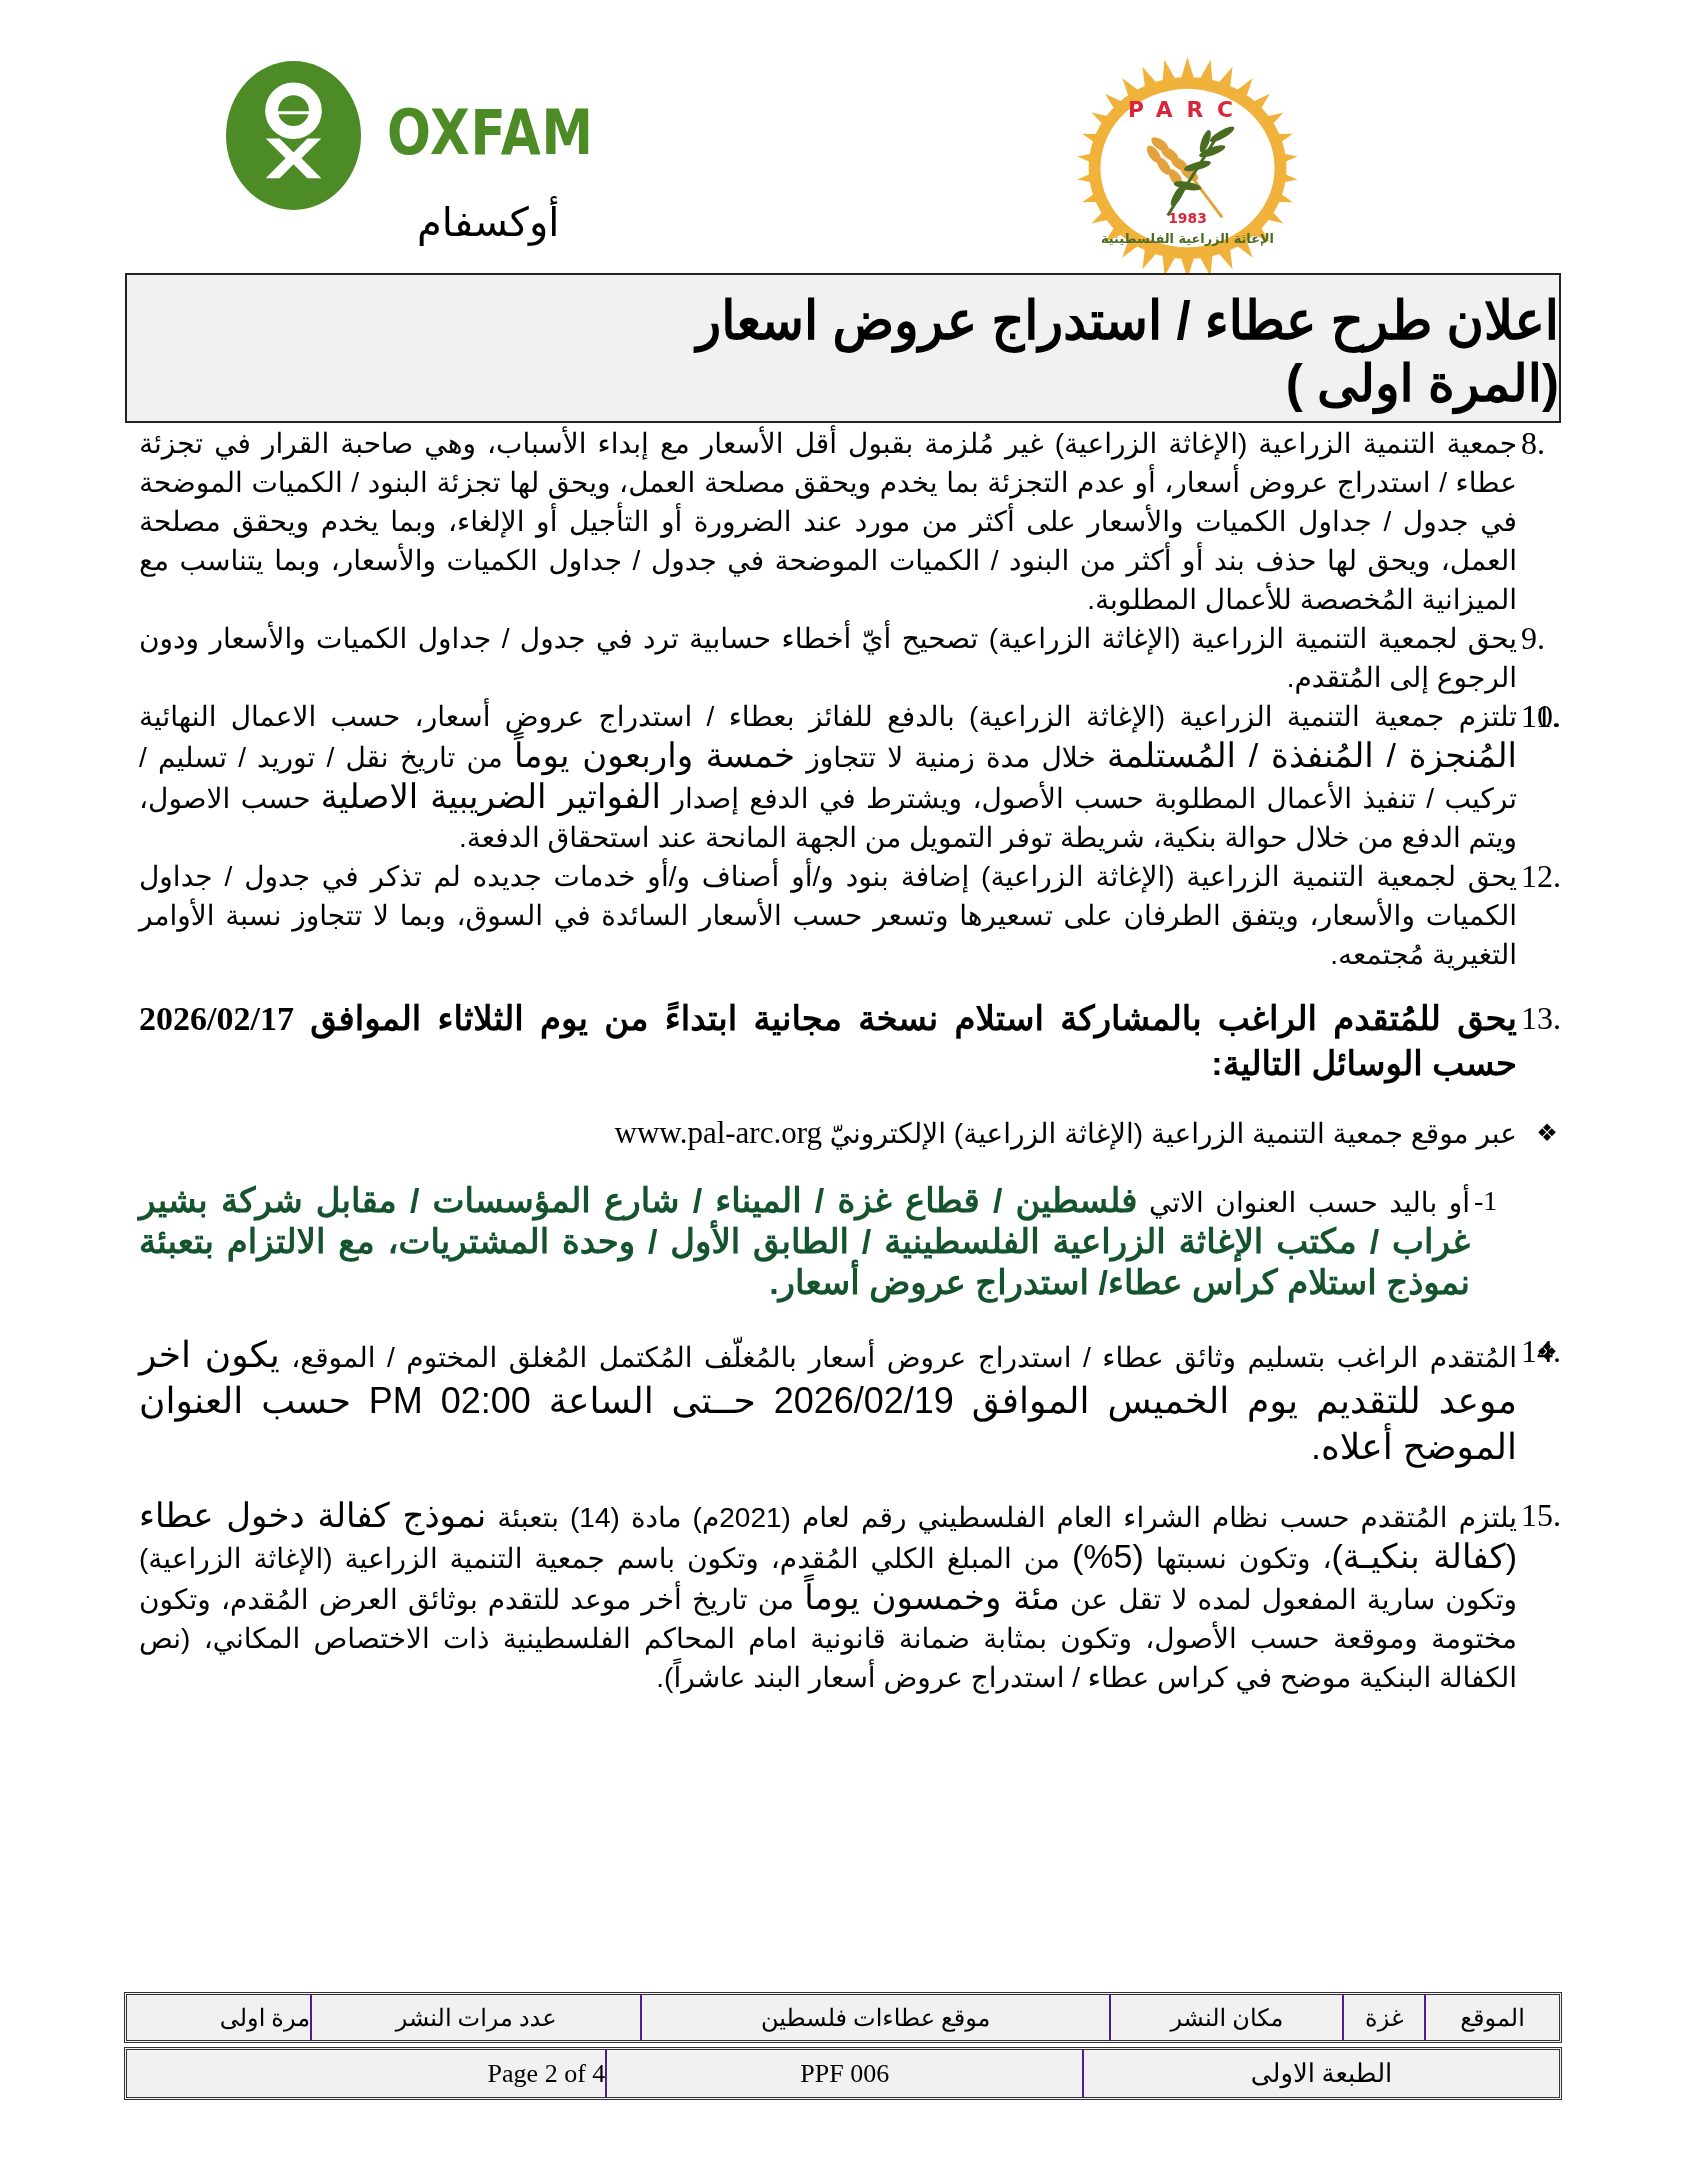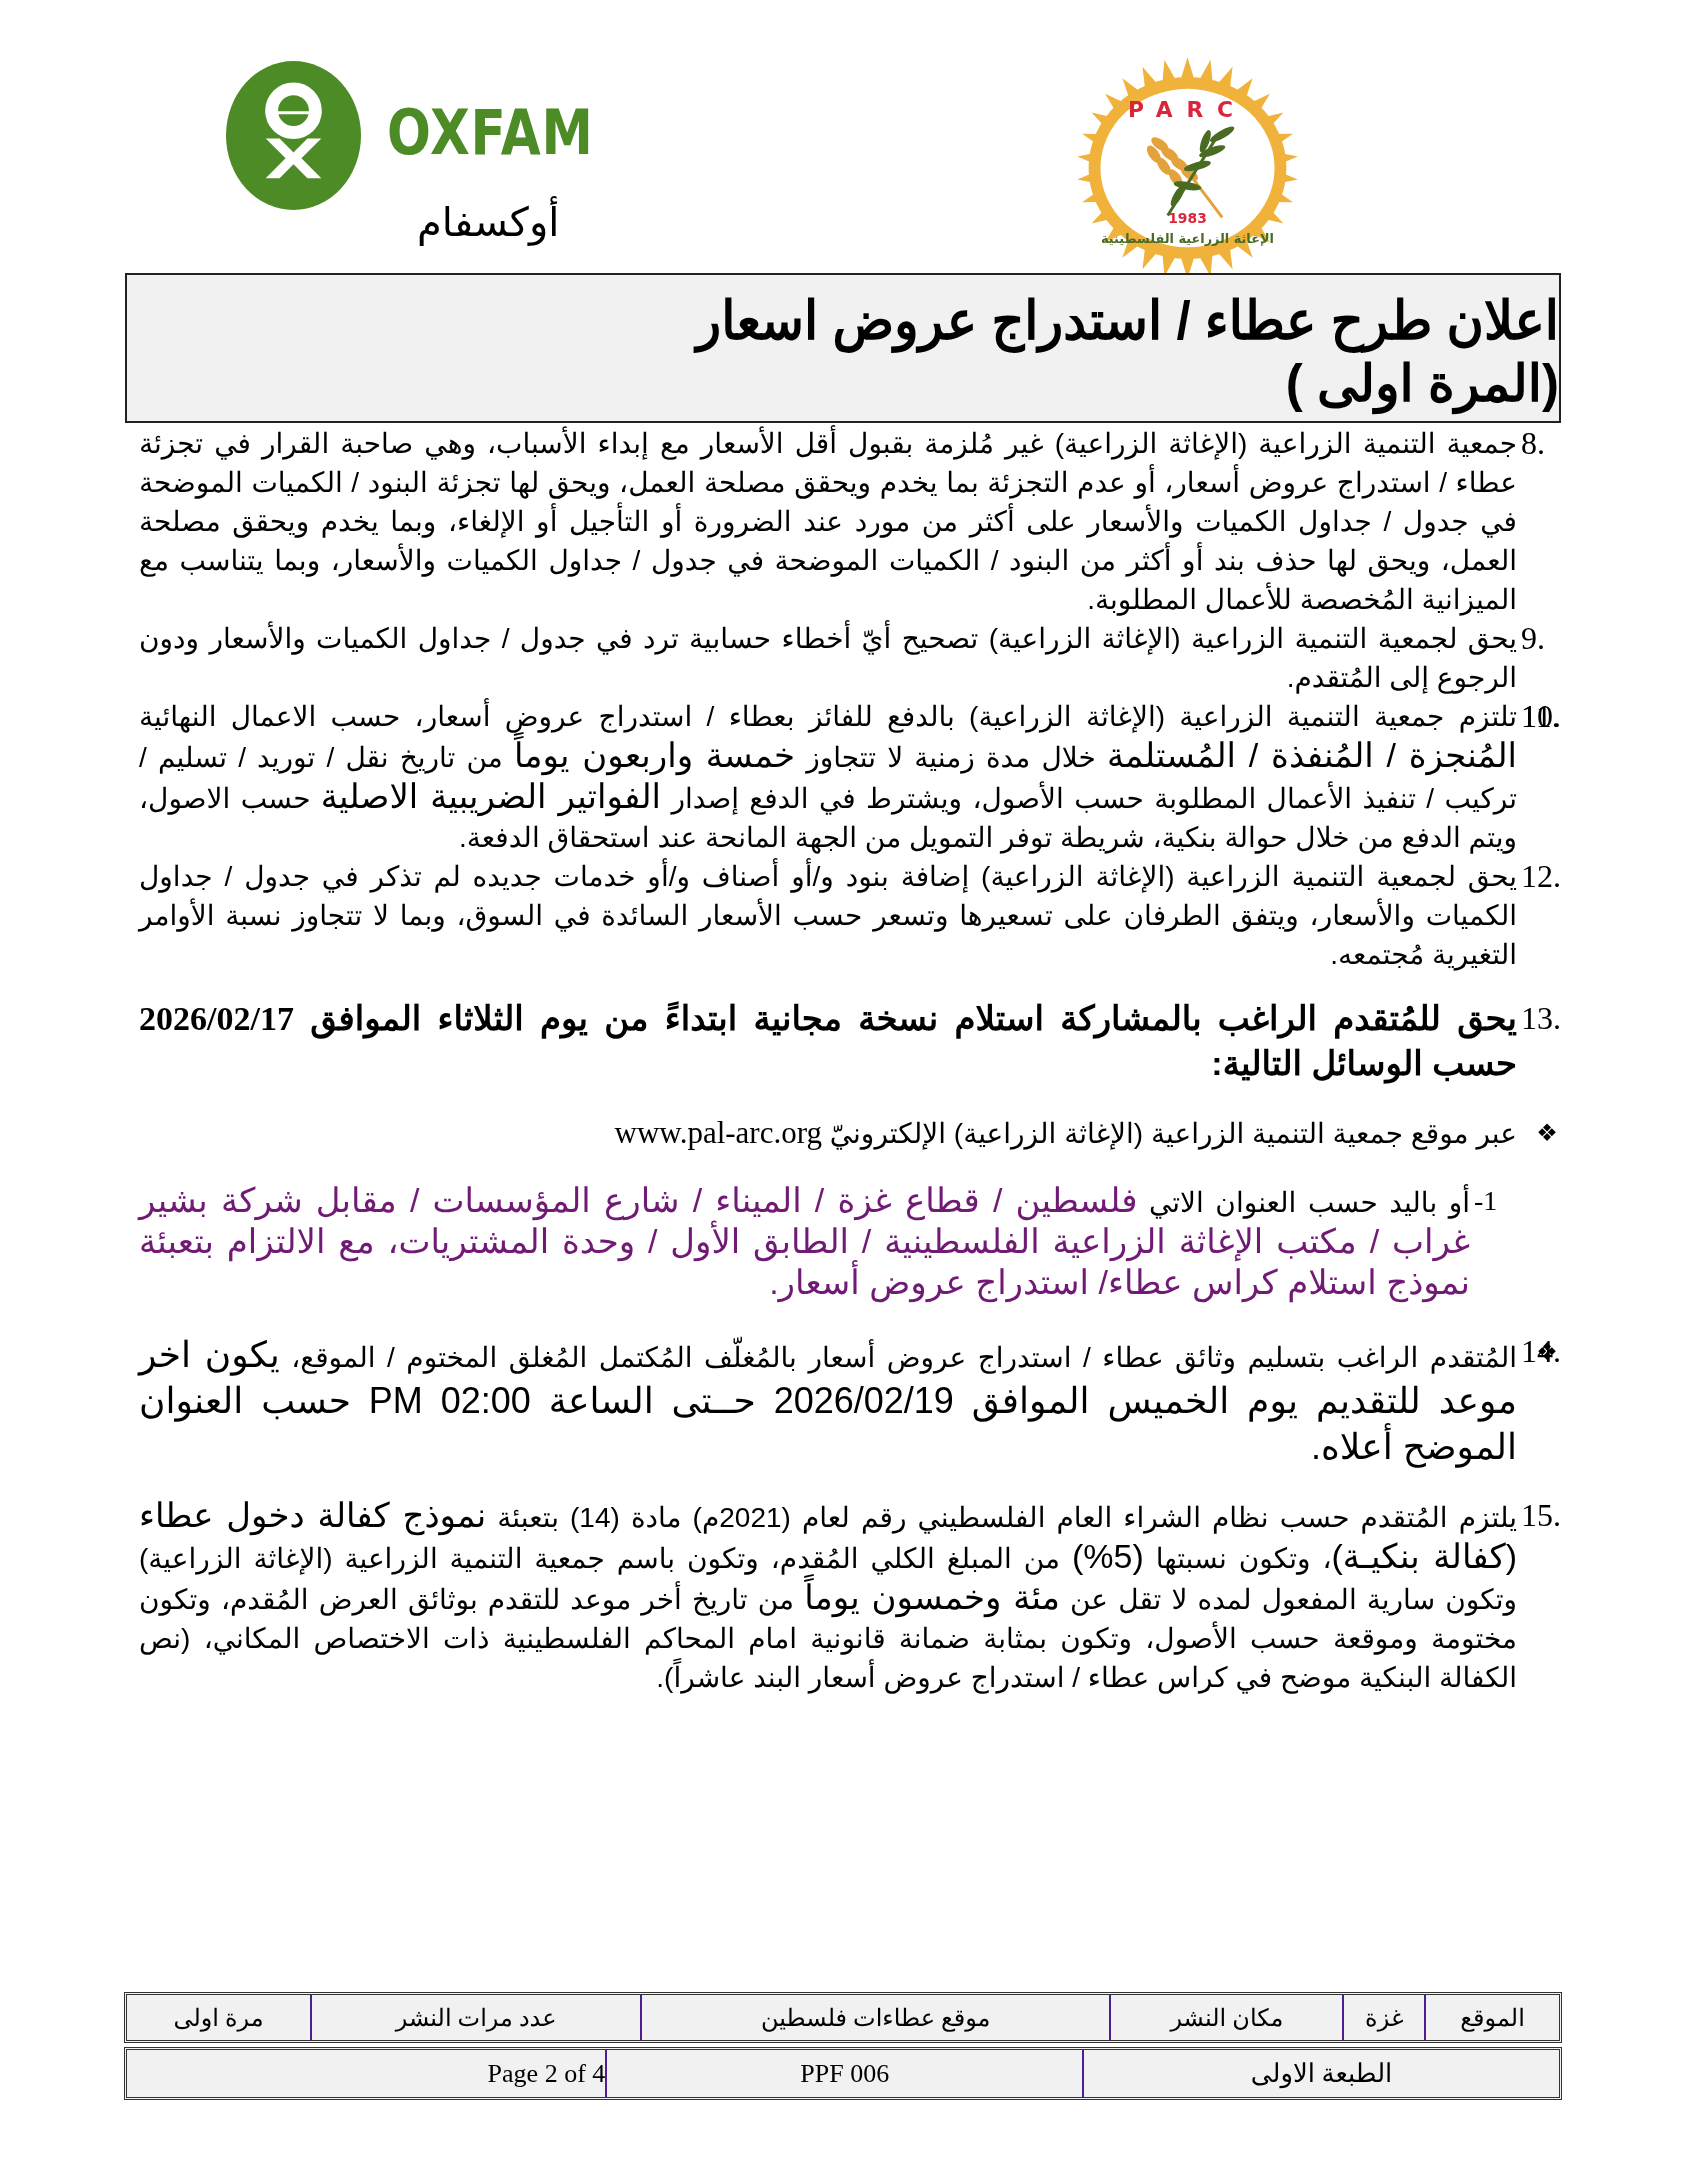--- a/index.html
+++ b/index.html
@@ -33,35 +33,35 @@
              font-family: "Liberation Sans", sans-serif; font-size: 28px; line-height: 39px;
              text-align: justify; }
   .item { position: relative; padding-right: 48px; margin: 0; }
   .item .num { position: absolute; right: 0; top: 0; width: 44px; text-align: left;
                font-family: "Liberation Serif", serif; font-size: 32px; direction: ltr; }
   .item.gap-top { margin-top: 22px; }
   .b { font-weight: normal; }
   .big { font-size: 34px; }
   .item.bold-body { font-weight: bold; font-size: 34px; line-height: 44px; }
   .item.bold-body .num { font-weight: normal; }
-  .red { color: #701a75; font-weight: normal; }
+  .red { color: #14532d; font-weight: bold; }
   .ltr { direction: ltr; unicode-bidi: embed; font-family: "Liberation Serif", serif; }
   .bullet { position: relative; padding-right: 48px; }
   .bullet .mark { position: absolute; right: 0; top: 0; width: 36px; text-align: center; font-size: 24px; }
   .sub { position: relative; padding-right: 95px; }
   .sub .num2 { position: absolute; right: 51px; top: 0; width: 40px; text-align: left;
                font-family: "Liberation Serif", serif; direction: ltr; }
 
   
   .ftable { position: absolute; left: 124px; width: 1438px; border-collapse: separate;
             border-spacing: 0; direction: rtl; background: #f1f1f1;
             border: 3px double #333; box-sizing: border-box; }
   .ftable td { border-left: 2px solid #4c1d95; text-align: center; height: 44px;
                font-family: "Liberation Serif", serif; font-size: 24px; padding: 0; }
-  .ftable td:last-child { border-left: none; }
+  .ftable td:last-child { border-left: none; text-align: right; }
   .ft1 { top: 1992px; height: 51px; }
   .ft2 { top: 2047px; height: 53px; }
   .ft2 td { font-size: 26px; }
   .ft2 td.pg { text-align: right; padding-left: 14px; direction: ltr; }
 </style>
 </head>
 <body>
 
 <div class="oxfam">
   <div class="circle">

